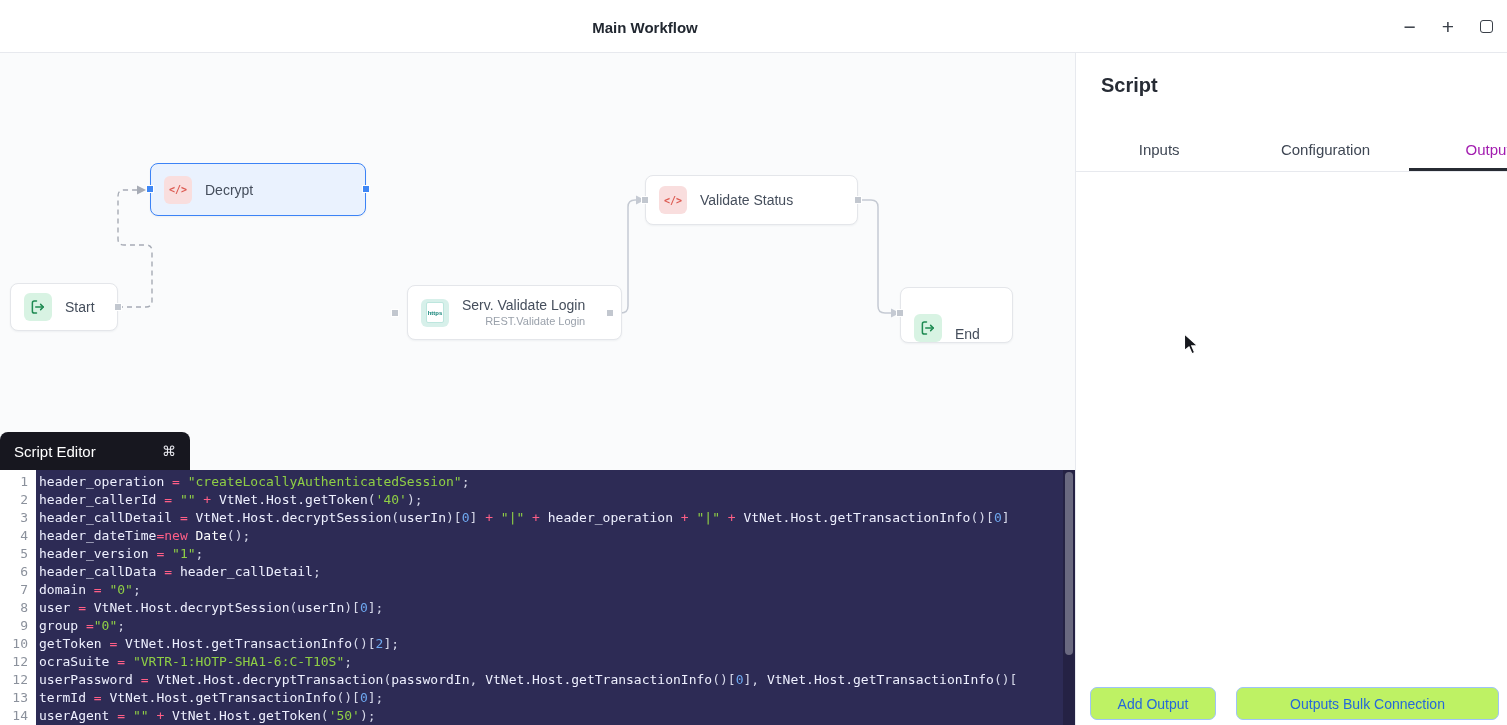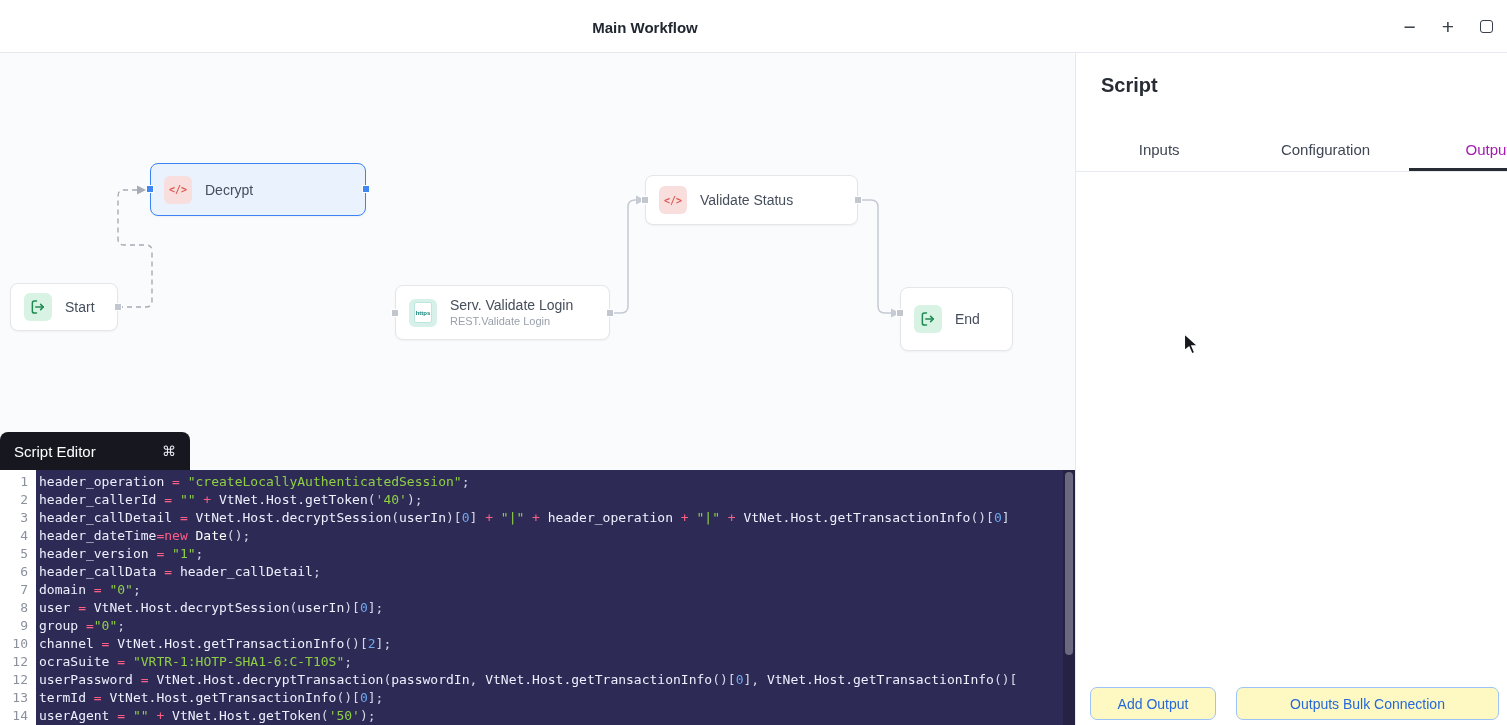--- a/index.html
+++ b/index.html
@@ -18,39 +18,39 @@
   .edges { position:absolute; left:0; top:0; width:1075px; height:672px; }
   .node { position:absolute; display:flex; align-items:center; gap:13px; padding-left:13px; background:#fff; border:1px solid #e4e6ea; border-radius:8px; box-shadow:0 1px 2px rgba(20,30,50,.05); }
   .node.selected { background:#eaf2fe; border:1.5px solid #3c83f6; }
   .nicon { width:28px; height:28px; border-radius:6px; display:flex; align-items:center; justify-content:center; flex:none; }
   .icon-script { background:#f9dede; color:#dd5b52; font-family:"DejaVu Sans Mono", monospace; font-size:10px; font-weight:bold; }
   .icon-flow { background:#d8f3e3; }
   .icon-rest { background:#d7f0ea; }
   .rest-doc { width:18px; height:21px; background:#fff; border:1px solid #bde6de; border-radius:2px; display:flex; align-items:center; justify-content:center; font-size:6px; font-weight:bold; color:#16857a; }
   .nlabel { font-size:14px; color:#454e5c; }
   .ntext .nlabel { display:block; line-height:17px; }
-  .nsub { display:block; font-size:11px; color:#9aa1ab; line-height:14px; }
+  .nsub { display:block; font-size:11px; color:#9aa1ab; line-height:14px;text-align:right; }
   .node-start    { left:10px;  top:230px; width:108px; height:48px; }
   .node-decrypt  { left:150px; top:110px; width:216px; height:53px; }
-  .node-serv     { left:395px; top:232px; width:215px; height:55px; }
+  .node-serv     { left:407px; top:232px; width:215px; height:55px; }
   .node-validate { left:645px; top:122px; width:213px; height:50px; }
-  .node-end      { left:900px; top:234px; width:113px; height:64px; }
+  .node-end      { left:900px; top:234px; width:113px; height:56px;align-items:flex-end; }
   .port { position:absolute; width:8px; height:8px; border:1px solid #fff; }
   .port-gray { background:#c2c7cf; }
   .port-blue { background:#3f87f5; }
 
   
   .panel { position:absolute; left:1075px; top:53px; width:500px; height:672px; background:#fff; border-left:1px solid #e7e9ee; }
   .panel-title { position:absolute; left:25px; top:21px; font-size:20px; font-weight:600; color:#272c35; }
   .panel-close { position:absolute; right:20px; top:20px; border:none; background:none; font-size:22px; color:#4b5360; line-height:1; cursor:default; }
   .tabs { position:absolute; left:0; top:77px; width:100%; display:flex; border-bottom:1px solid #e7e9ee; }
   .tab { flex:1 1 0; text-align:center; padding:11px 0 13px; font-size:15px; color:#3f4754; cursor:default; background:none; border:none; }
   .tab.active { color:#a21caf; box-shadow:inset 0 -3px 0 #272b33; }
   .panel-footer { position:absolute; left:14px; bottom:5px; display:flex; gap:20px; }
-  .blue-btn { height:33px; background:#fef9c3; border:1px solid #9ec3f8; border-radius:7px; color:#2668d9; font-size:14px; font-family:"Liberation Sans", sans-serif; cursor:default; }
+  .blue-btn { height:33px; background:#bef264; border:1px solid #9ec3f8; border-radius:7px; color:#2668d9; font-size:14px; font-family:"Liberation Sans", sans-serif; cursor:default; }
   .btn-add { width:126px; }
   .btn-bulk { width:263px; }
 
   
   .ed-header { position:absolute; left:0; top:432px; width:190px; height:38px; background:#17171f; border-radius:8px 8px 0 0; color:#fff; display:flex; align-items:center; justify-content:space-between; padding:0 14px; font-size:15px; font-weight:500; z-index:6; }
   .cmd { font-size:14px; color:#e8e8ee; }
   .ed-body { position:absolute; left:0; top:470px; width:1075px; height:255px; display:flex; background:#2d2b55; z-index:6; font-family:"DejaVu Sans Mono", monospace; font-size:13px; }
   .gutter { width:36px; background:#ffffff; color:#8b919c; text-align:right; padding:3px 8px 0 0; flex:none; }
   .lnum { height:18px; line-height:18px; }
   .code { flex:1 1 auto; padding:3px 0 0 3px; overflow:hidden; color:#eef0ff; }
@@ -187,21 +187,21 @@
     <div class="code">
         <div class="cline"><span class="t-i">header_operation</span><span class="t-o"> = </span><span class="t-s">"createLocallyAuthenticatedSession"</span><span class="t-p">;</span></div>
         <div class="cline"><span class="t-i">header_callerId</span><span class="t-o"> = </span><span class="t-s">""</span><span class="t-o"> + </span><span class="t-i">VtNet.Host.getToken</span><span class="t-p">(</span><span class="t-s">'40'</span><span class="t-p">);</span></div>
         <div class="cline"><span class="t-i">header_callDetail</span><span class="t-o"> = </span><span class="t-i">VtNet.Host.decryptSession</span><span class="t-p">(</span><span class="t-i">userIn</span><span class="t-p">)[</span><span class="t-n">0</span><span class="t-p">]</span><span class="t-o"> + </span><span class="t-s">"|"</span><span class="t-o"> + </span><span class="t-i">header_operation</span><span class="t-o"> + </span><span class="t-s">"|"</span><span class="t-o"> + </span><span class="t-i">VtNet.Host.getTransactionInfo</span><span class="t-p">()[</span><span class="t-n">0</span><span class="t-p">]</span></div>
         <div class="cline"><span class="t-i">header_dateTime</span><span class="t-o">=</span><span class="t-k">new</span><span class="t-p"> </span><span class="t-c">Date</span><span class="t-p">();</span></div>
         <div class="cline"><span class="t-i">header_version</span><span class="t-o"> = </span><span class="t-s">"1"</span><span class="t-p">;</span></div>
         <div class="cline"><span class="t-i">header_callData</span><span class="t-o"> = </span><span class="t-i">header_callDetail</span><span class="t-p">;</span></div>
         <div class="cline"><span class="t-i">domain</span><span class="t-o"> = </span><span class="t-s">"0"</span><span class="t-p">;</span></div>
         <div class="cline"><span class="t-i">user</span><span class="t-o"> = </span><span class="t-i">VtNet.Host.decryptSession</span><span class="t-p">(</span><span class="t-i">userIn</span><span class="t-p">)[</span><span class="t-n">0</span><span class="t-p">];</span></div>
         <div class="cline"><span class="t-i">group</span><span class="t-o"> =</span><span class="t-s">"0"</span><span class="t-p">;</span></div>
-        <div class="cline"><span class="t-i">channel</span><span class="t-o"> = </span><span class="t-i">VtNet.Host.getTransactionInfo</span><span class="t-p">()[</span><span class="t-n">2</span><span class="t-p">];</span></div>
+        <div class="cline"><span class="t-i">getToken</span><span class="t-o"> = </span><span class="t-i">VtNet.Host.getTransactionInfo</span><span class="t-p">()[</span><span class="t-n">2</span><span class="t-p">];</span></div>
         <div class="cline"><span class="t-i">ocraSuite</span><span class="t-o"> = </span><span class="t-s">"VRTR-1:HOTP-SHA1-6:C-T10S"</span><span class="t-p">;</span></div>
         <div class="cline"><span class="t-i">userPassword</span><span class="t-o"> = </span><span class="t-i">VtNet.Host.decryptTransaction</span><span class="t-p">(</span><span class="t-i">passwordIn</span><span class="t-p">, </span><span class="t-i">VtNet.Host.getTransactionInfo</span><span class="t-p">()[</span><span class="t-n">0</span><span class="t-p">], </span><span class="t-i">VtNet.Host.getTransactionInfo</span><span class="t-p">()[</span></div>
         <div class="cline"><span class="t-i">termId</span><span class="t-o"> = </span><span class="t-i">VtNet.Host.getTransactionInfo</span><span class="t-p">()[</span><span class="t-n">0</span><span class="t-p">];</span></div>
         <div class="cline"><span class="t-i">userAgent</span><span class="t-o"> = </span><span class="t-s">""</span><span class="t-o"> + </span><span class="t-i">VtNet.Host.getToken</span><span class="t-p">(</span><span class="t-s">'50'</span><span class="t-p">);</span></div>
       </div>
     <div class="ed-scrollbar">
         <div class="ed-thumb"></div>
       </div>
   </div>
 

